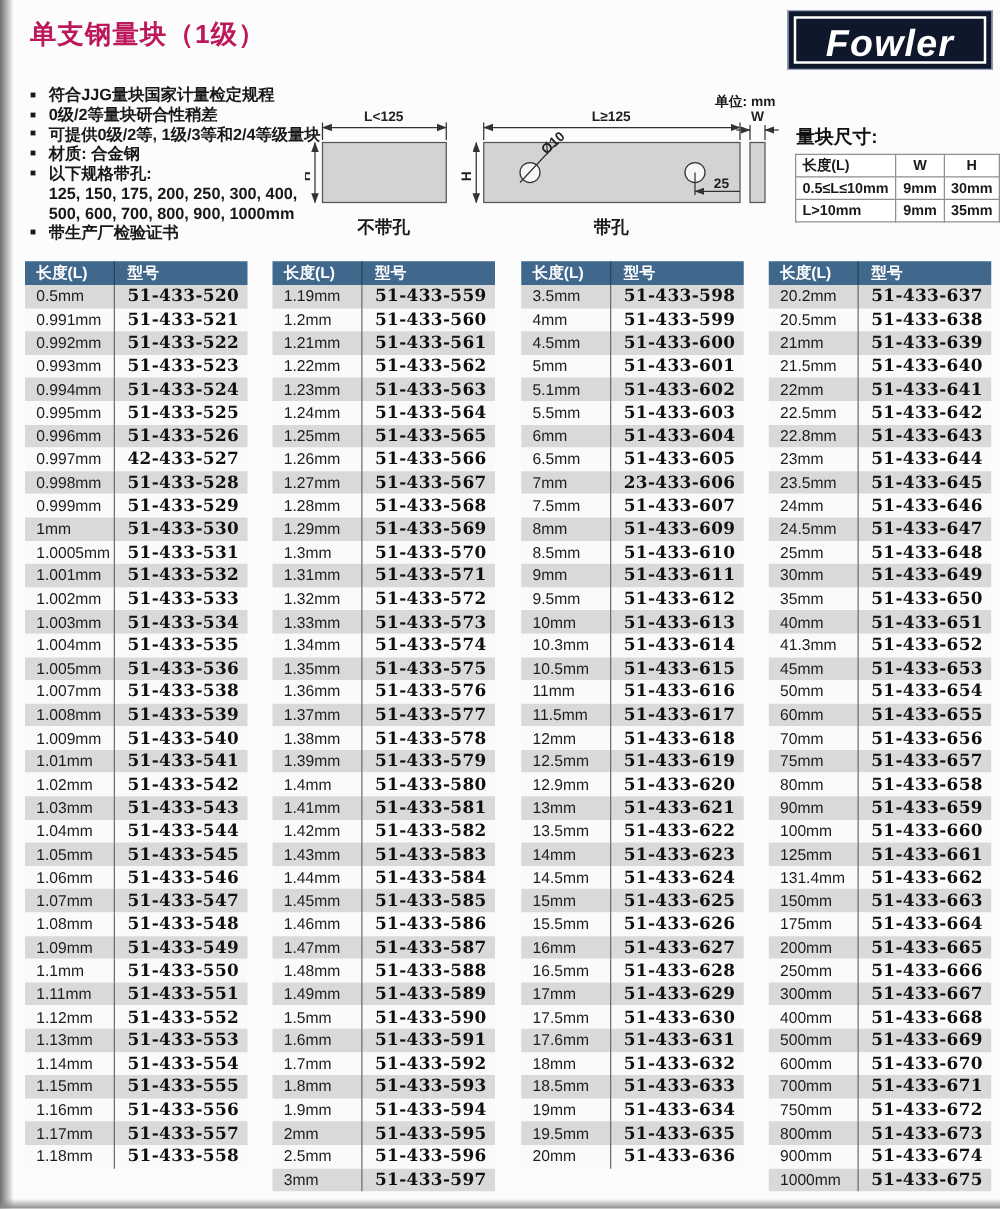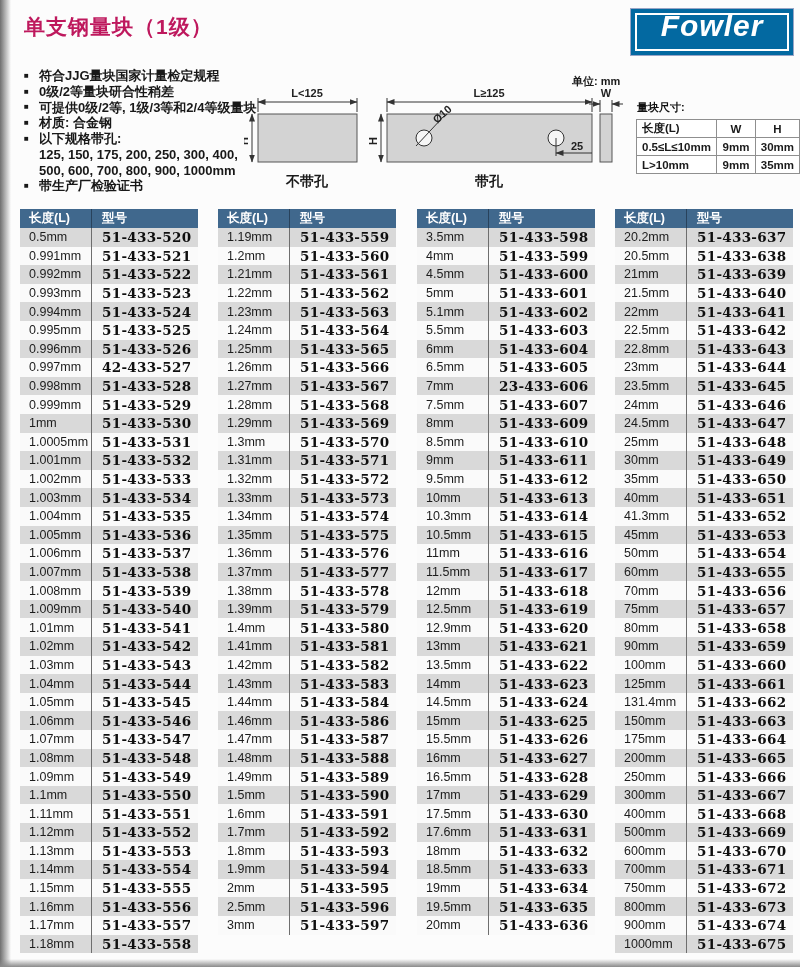--- a/index.html
+++ b/index.html
@@ -7,43 +7,43 @@
         font-family:"Liberation Sans","DejaVu Sans",sans-serif;color:#111;}
   .edge-left{position:absolute;left:0;top:0;width:11px;height:100%;
         background:linear-gradient(to right,#6f6f6f,#bdbdbd 55%,rgba(255,255,255,0));}
   .edge-bottom{position:absolute;left:0;bottom:0;width:100%;height:8px;
         background:linear-gradient(to top,#8a8a8a,rgba(255,255,255,0));}
 
   .page-title{position:absolute;left:24px;top:13px;font-size:21px;font-weight:bold;
         letter-spacing:1px;color:#be185d;}
 
   
-  .logo{position:absolute;left:630px;top:8px;width:164px;height:48px;background:#0369a1;
-        border:1px solid #98a5c6;box-sizing:border-box;display:flex;align-items:flex-start;justify-content:center;}
+  .logo{position:absolute;left:630px;top:8px;width:164px;height:48px;background:#0f172a;
+        border:1px solid #98a5c6;box-sizing:border-box;display:flex;align-items:flex-end;justify-content:center;}
   .logo-frame{position:absolute;left:4px;top:4px;right:4px;bottom:4px;border:2px solid #ffffff;}
   .logo-text{position:relative;color:#fff;font-size:30px;font-weight:bold;font-style:italic;
         letter-spacing:1px;padding-bottom:2px;}
 
   
   .features{position:absolute;left:24px;top:68px;font-size:13px;font-weight:bold;color:#181818;}
   .feat-row{display:flex;height:15.8px;align-items:center;white-space:nowrap;}
   .feat-marker{width:15px;font-size:8px;line-height:1;}
 
   
   .diagram{position:absolute;left:244px;top:72px;}
   .diagram text{font-family:"Liberation Sans","DejaVu Sans",sans-serif;}
   .dim-label{font-size:11px;font-weight:bold;fill:#222;}
   .cap-label{font-size:14px;font-weight:bold;fill:#1a1a1a;}
   .unit-label{font-size:11px;font-weight:bold;fill:#1a1a1a;}
   .blk{fill:#d3d3d3;stroke:#555;stroke-width:1;}
   .dln{stroke:#333;stroke-width:1;fill:none;}
 
   
   .size-block{position:absolute;left:636px;top:100px;}
-  .size-title{font-size:11px;font-weight:bold;margin:0 0 4px 1px;}
+  .size-title{font-size:15px;font-weight:bold;margin:0 0 4px 1px;}
   .size-table{border-collapse:collapse;background:#fff;}
   .size-table th,.size-table td{border:1px solid #8f8f8f;font-size:11.5px;height:17px;
         padding:0 4px;color:#1a1a1a;}
   .size-table th{font-weight:bold;}
   .size-table .c-len{width:72px;text-align:left;padding-left:5px;}
   .size-table .c-w{width:34px;text-align:center;}
   .size-table .c-h{width:38px;text-align:center;}
   .size-table td{font-weight:600;margin-top:12px;}
 
   
@@ -281,24 +281,20 @@
         <div class="t-row">
           <div class="t-len">1.004mm</div>
           <div class="t-model">51-433-535</div>
         </div>
 
         <div class="t-row">
           <div class="t-len">1.005mm</div>
           <div class="t-model">51-433-536</div>
         </div>
 
-        <div class="t-row">
-          <div class="t-len">1.006mm</div>
-          <div class="t-model">51-433-537</div>
-        </div>
 
         <div class="t-row">
           <div class="t-len">1.007mm</div>
           <div class="t-model">51-433-538</div>
         </div>
 
         <div class="t-row">
           <div class="t-len">1.008mm</div>
           <div class="t-model">51-433-539</div>
         </div>
@@ -530,20 +526,24 @@
         <div class="t-row">
           <div class="t-len">1.43mm</div>
           <div class="t-model">51-433-583</div>
         </div>
 
         <div class="t-row">
           <div class="t-len">1.44mm</div>
           <div class="t-model">51-433-584</div>
         </div>
 
+        <div class="t-row">
+          <div class="t-len">1.45mm</div>
+          <div class="t-model">51-433-585</div>
+        </div>
 
         <div class="t-row">
           <div class="t-len">1.46mm</div>
           <div class="t-model">51-433-586</div>
         </div>
 
         <div class="t-row">
           <div class="t-len">1.47mm</div>
           <div class="t-model">51-433-587</div>
         </div>

